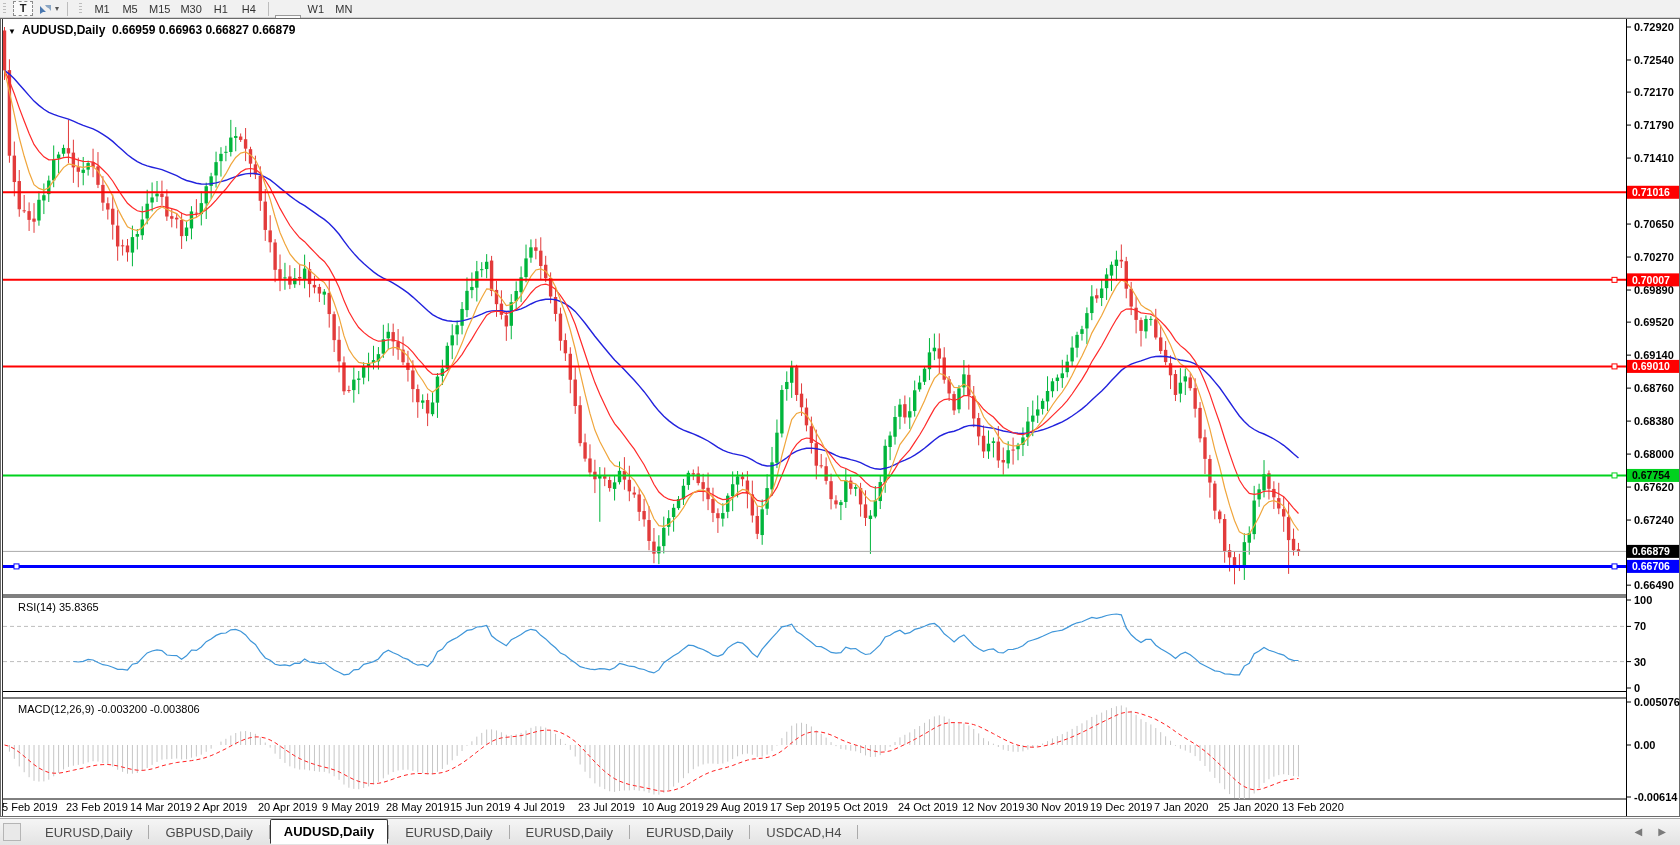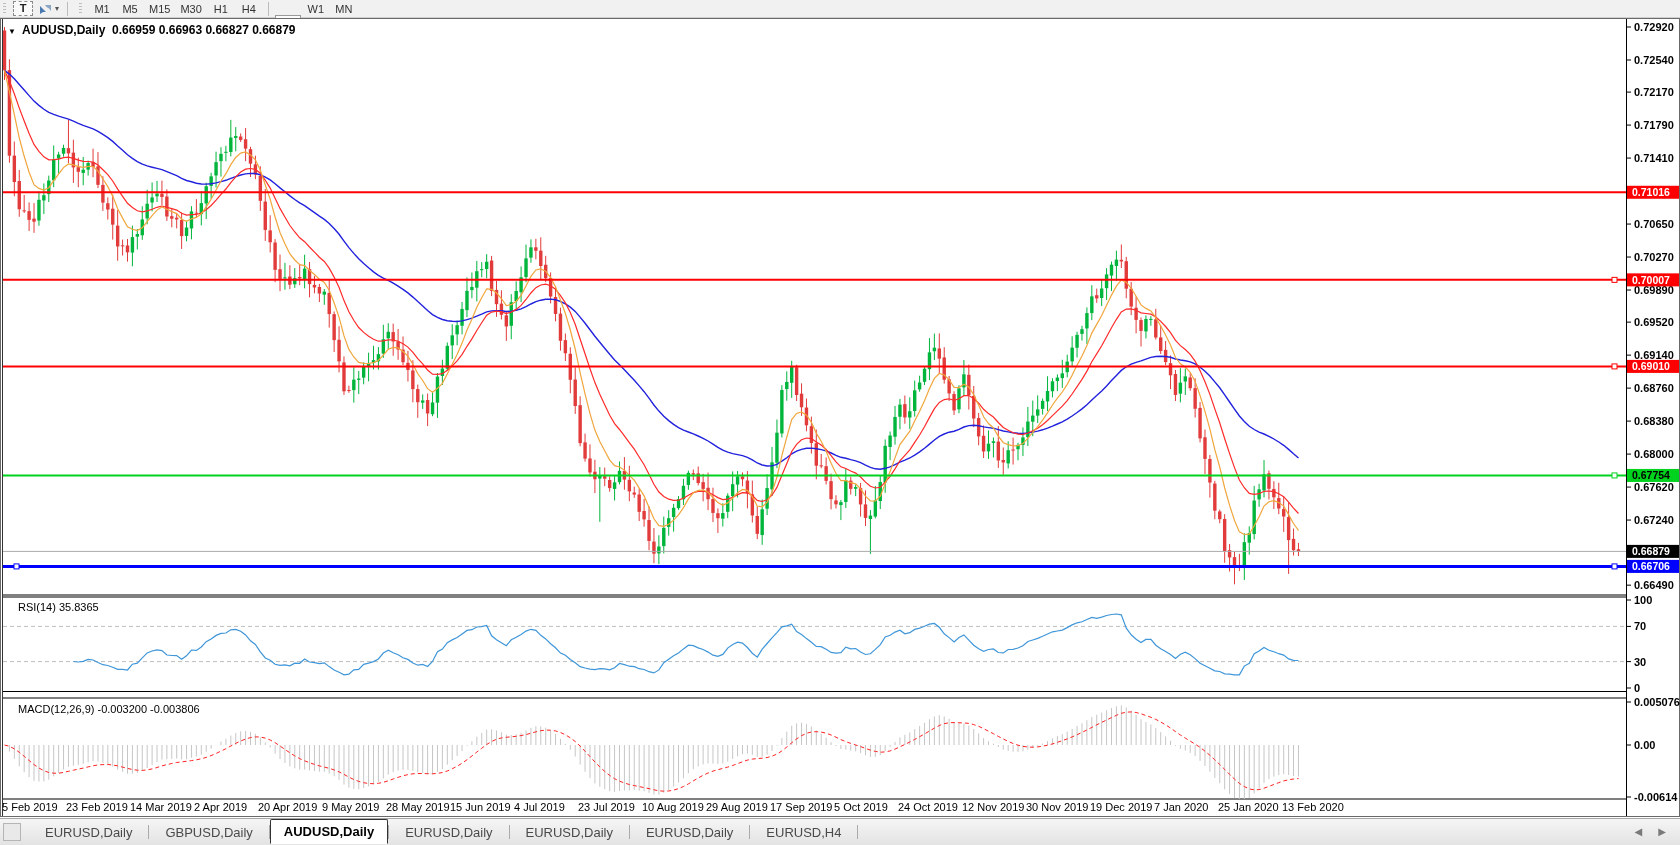--- a/index.html
+++ b/index.html
@@ -1011,20 +1011,20 @@
       <div class="tab">GBPUSD,Daily</div>
       <div class="tab-sep"></div>
       <div class="tab active">AUDUSD,Daily</div>
       <div class="tab-sep"></div>
       <div class="tab">EURUSD,Daily</div>
       <div class="tab-sep"></div>
       <div class="tab">EURUSD,Daily</div>
       <div class="tab-sep"></div>
       <div class="tab">EURUSD,Daily</div>
       <div class="tab-sep"></div>
-      <div class="tab">EURUSD,H4</div>
+      <div class="tab">USDCAD,H4</div>
       <div class="tab-sep"></div>
     </div>
   <div class="scroll-arrows">
     <span>◀</span>
     <span>▶</span>
   </div>
 </div>
 
 </body></html>

